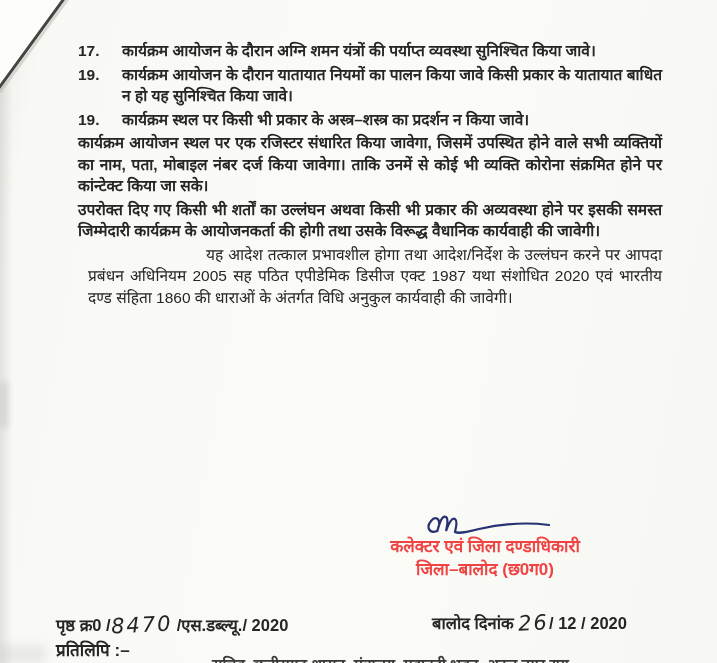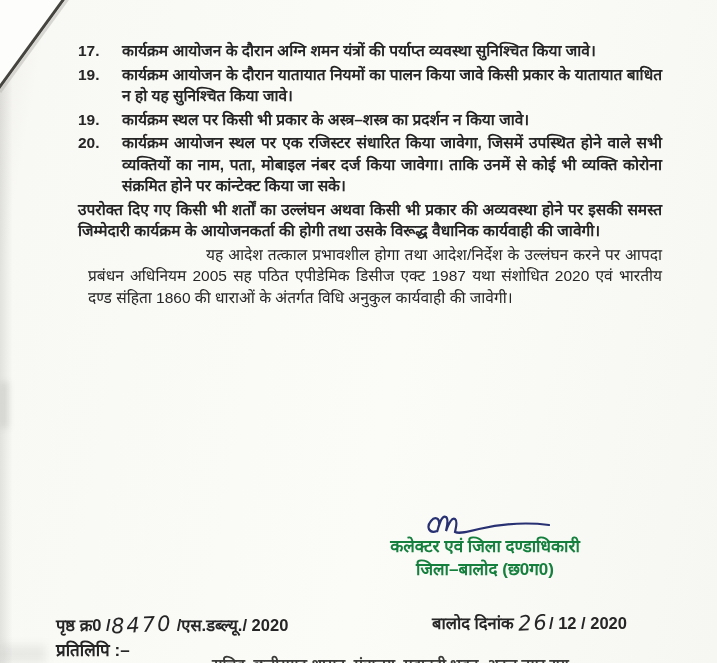--- a/index.html
+++ b/index.html
@@ -31,21 +31,21 @@
   .item { display: flex; margin-bottom: 2px; }
   .item .num { flex: 0 0 44px; width: 44px; font-weight: 600; }
   .item .txt { flex: 1; text-align: justify; font-weight: bold; }
   .closing {
     margin: 2px 13px 0 10px; width: 574px;
     text-indent: 118px; text-align: justify;
   }
 
   .sig-block { position: absolute; left: 335px; top: 505px; width: 300px; text-align: center; }
   .sig-ink { display: block; margin: 0 0 -4px 88px; }
-  .sig-line { font-size: 17px; font-weight: 700; line-height: 23px; color: #15803d; }
+  .sig-line { font-size: 17px; font-weight: 700; line-height: 23px; color: #ef4444; }
 
   .ref-line  { position: absolute; left: 56px;  top: 612px; font-size: 16.5px; font-weight: 600; }
   .date-line { position: absolute; left: 432px; top: 610px; font-size: 16.5px; font-weight: 600; }
   .copy-line { position: absolute; left: 56px;  top: 638px; font-size: 17px;  font-weight: 700; }
   .cutoff-line { position: absolute; left: 212px; top: 653px; width: 470px;
     font-size: 15.5px; font-weight: 600; color: #3a3a38; white-space: nowrap; }
 
   .hand {
     display: inline-block;
     font-family: "DejaVu Sans", sans-serif;
@@ -78,21 +78,20 @@
       <div class="num">19.</div>
       <div class="txt">कार्यक्रम आयोजन के दौरान यातायात नियमों का पालन किया जावे किसी प्रकार के यातायात बाधित न हो यह सुनिश्चित किया जावे।</div>
     </div>
 
     <div class="item">
       <div class="num">19.</div>
       <div class="txt">कार्यक्रम स्थल पर किसी भी प्रकार के अस्त्र–शस्त्र का प्रदर्शन न किया जावे।</div>
     </div>
 
     <div class="item">
-      <div class="num">20.</div>
       <div class="txt">कार्यक्रम आयोजन स्थल पर एक रजिस्टर संधारित किया जावेगा, जिसमें उपस्थित होने वाले सभी व्यक्तियों का नाम, पता, मोबाइल नंबर दर्ज किया जावेगा। ताकि उनमें से कोई भी व्यक्ति कोरोना संक्रमित होने पर कांन्टेक्ट किया जा सके।</div>
     </div>
 
 
 
     <div class="item">
       <div class="txt">उपरोक्त दिए गए किसी भी शर्तों का उल्लंघन अथवा किसी भी प्रकार की अव्यवस्था होने पर इसकी समस्त जिम्मेदारी कार्यक्रम के आयोजनकर्ता की होगी तथा उसके विरूद्ध वैधानिक कार्यवाही की जावेगी।</div>
     </div>
 
     <p class="closing">यह आदेश तत्काल प्रभावशील होगा तथा आदेश/निर्देश के उल्लंघन करने पर आपदा प्रबंधन अधिनियम 2005 सह पठित एपीडेमिक डिसीज एक्ट 1987 यथा संशोधित 2020 एवं भारतीय दण्ड संहिता 1860 की धाराओं के अंतर्गत विधि अनुकुल कार्यवाही की जावेगी।</p>

